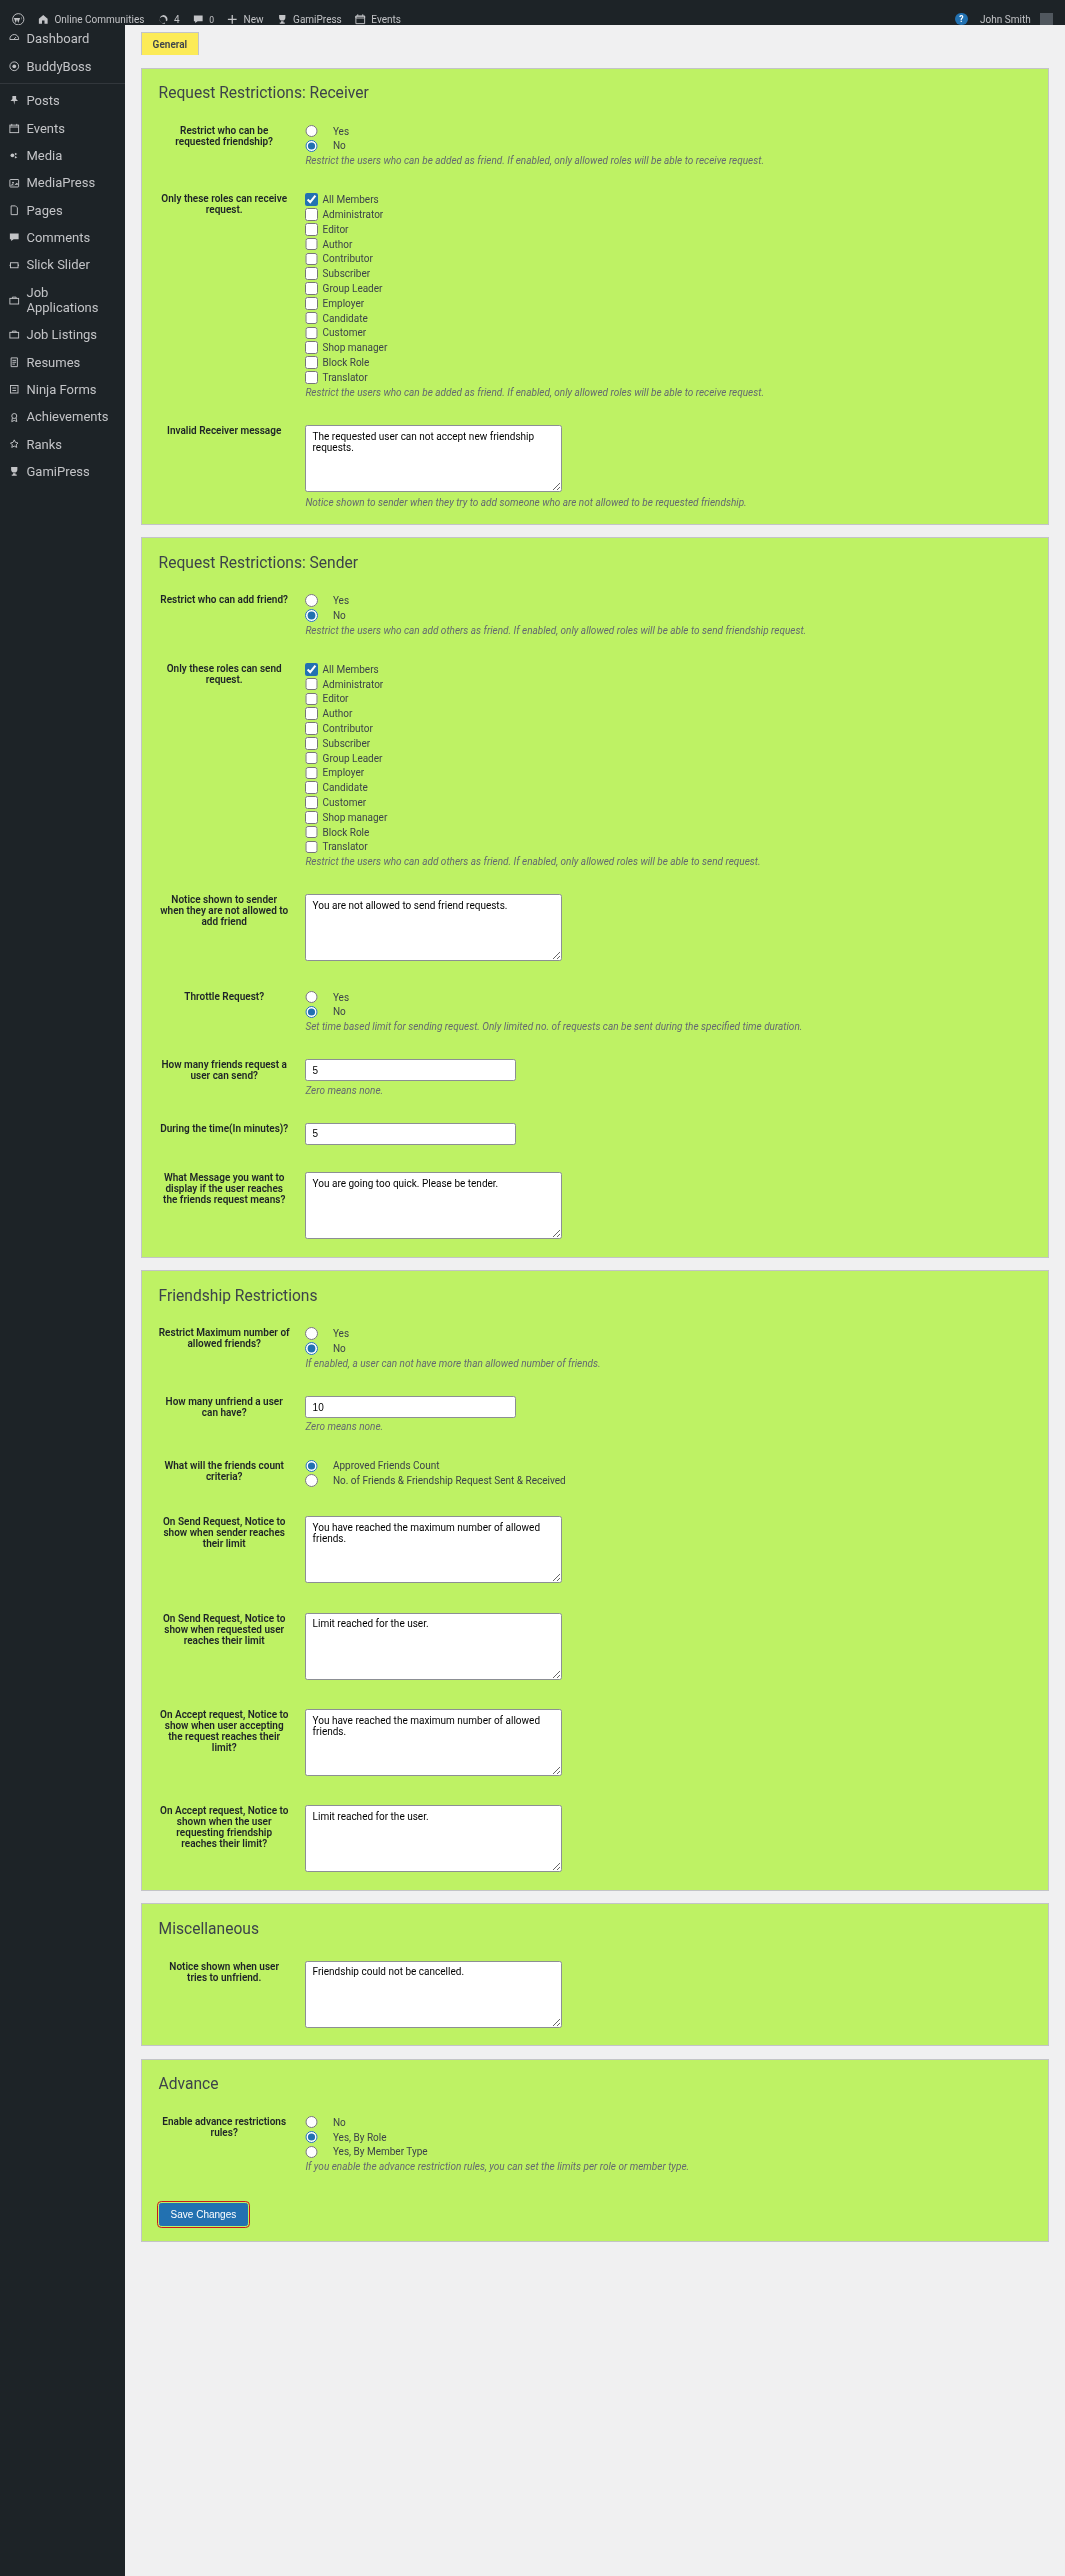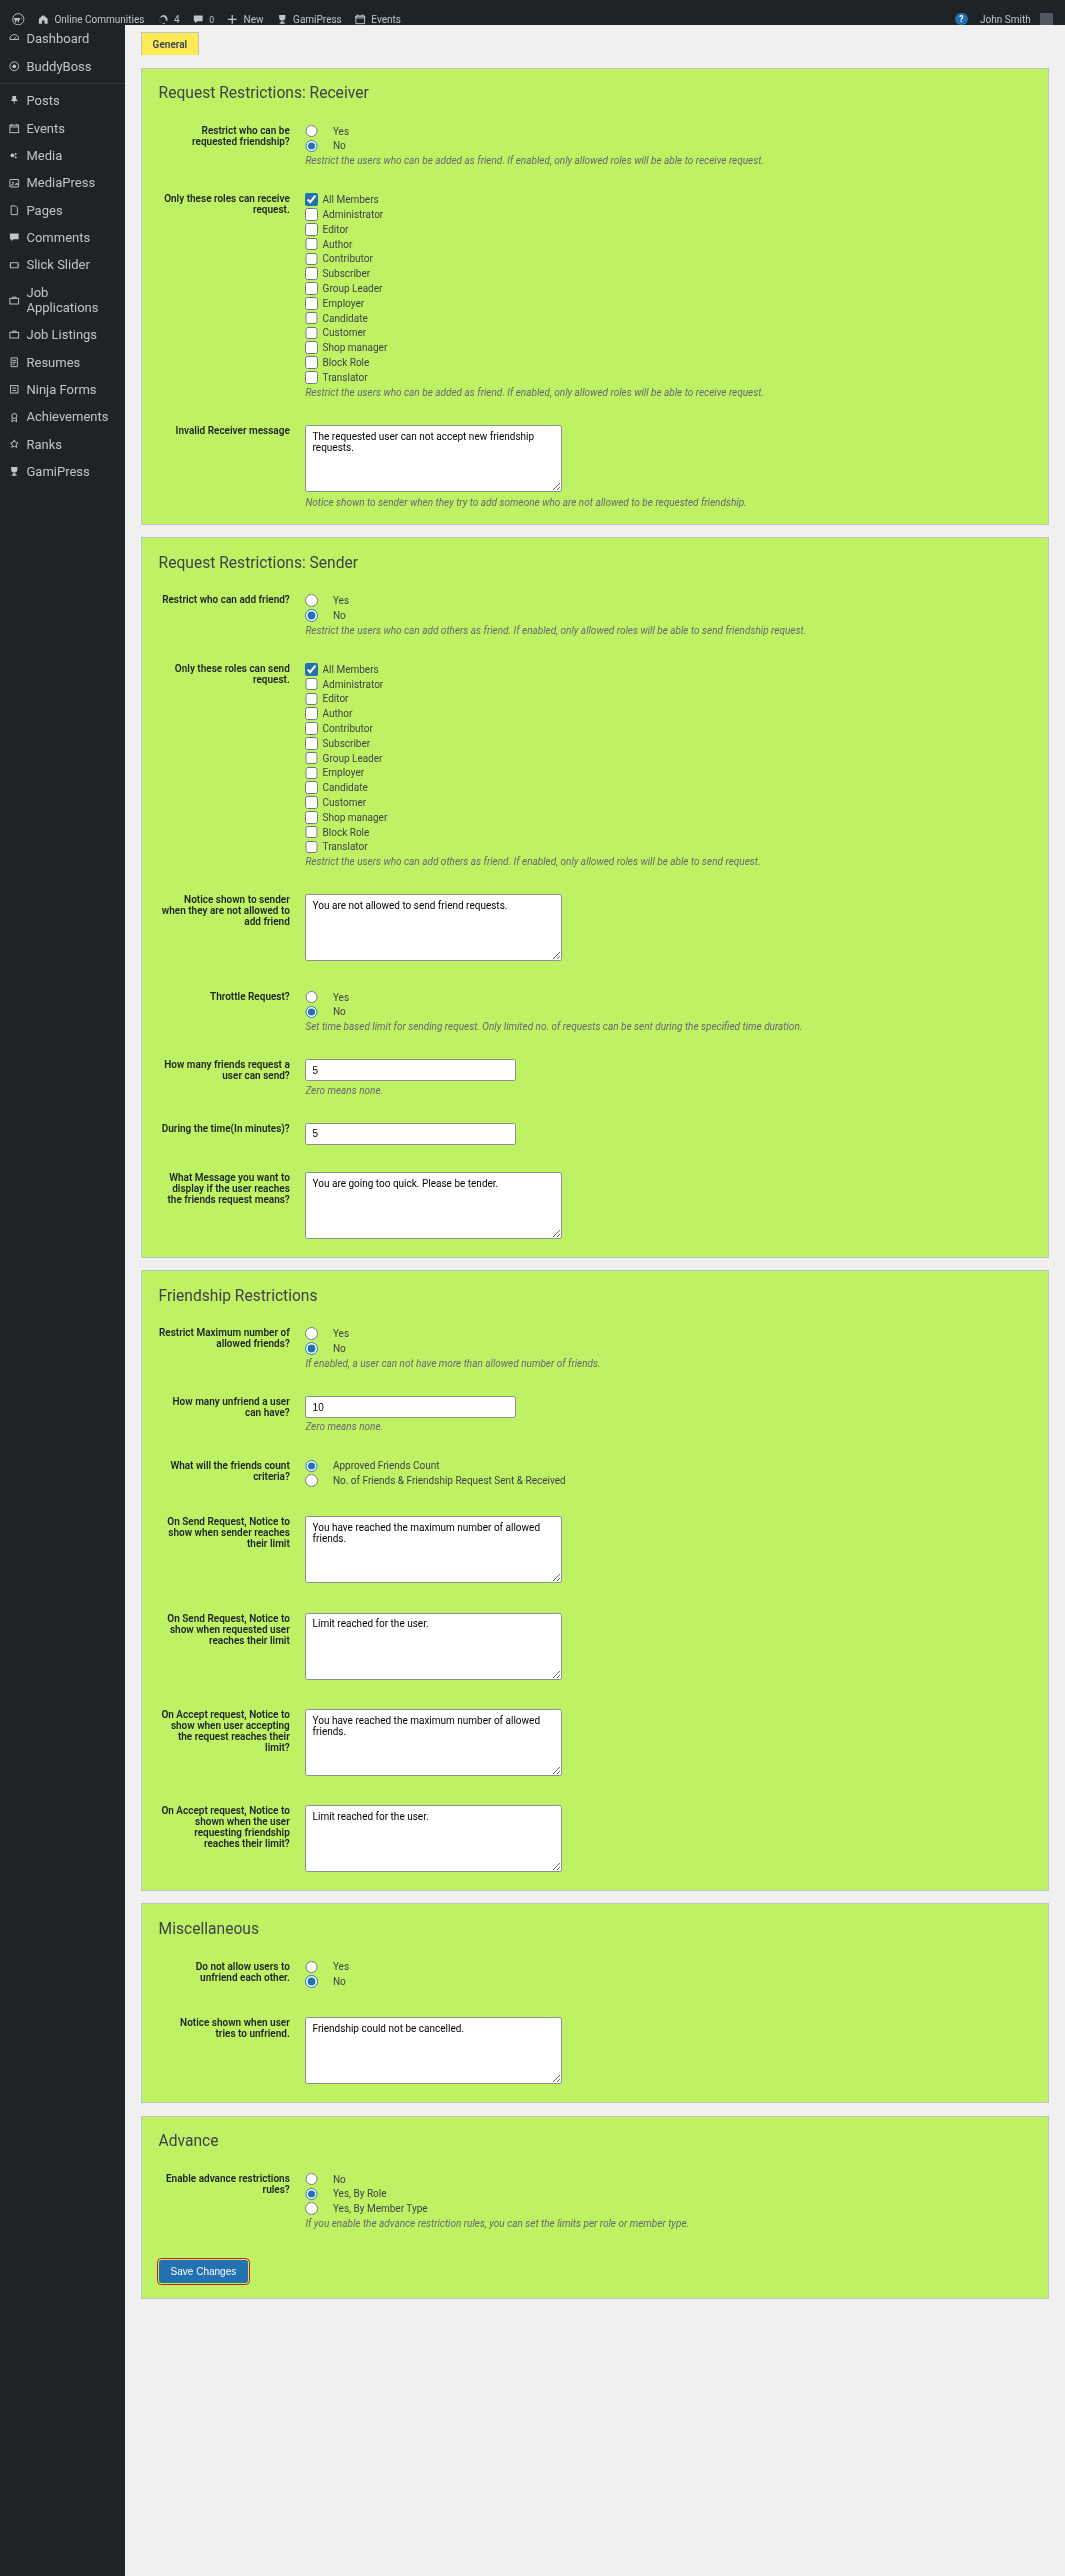--- a/index.html
+++ b/index.html
@@ -11,21 +11,21 @@
 .container{display:flex}
 .sidebar{width:125px;background:#1d2327;min-height:2551px;color:#c3c4c7;flex-shrink:0;padding-top:0}
 .sidebar-item{display:flex;align-items:center;gap:6.2px;padding:6.2px 7.8px;font-size:13px;cursor:pointer}
 .sidebar-sep{border-top:0.8px solid #32373c;margin:3.1px 0}
 .content{flex:1;padding:0 15.6px 31px}
 .tab-wrapper{margin:0 0 0 -15.6px;padding:0 0 0 15.6px;border-bottom:0}
 .nav-tab{display:inline-block;padding:5.5px 11px;background:#fceb57;color:#3c434a;border:0.8px solid #c3c4c7;border-bottom:none;margin:7px 0 0 0;font-size:10px;font-weight:600}
 .postbox{background:#bef264;border:0.8px solid #c3c4c7;margin-top:12.5px;padding:0}
 .section-title{font-size:15.6px;font-weight:400;color:#3c434a;padding:15.6px 17px 11px}
 .form-table{width:100%;border-collapse:collapse}
-.form-table th{width:156px;text-align:right;vertical-align:top;padding:11.7px 7.8px 15.6px 17px;font-weight:600;font-size:10px;color:#1d2327}
+.form-table th{width:156px;text-align:center;vertical-align:top;padding:11.7px 7.8px 15.6px 17px;font-weight:600;font-size:10px;color:#1d2327}
 .form-table td{vertical-align:top;padding:11.7px 17px 15.6px 7.8px;font-size:10px}
 .radio-row{display:flex;align-items:center;gap:15px;margin-bottom:2.3px}
 .check-row{display:flex;align-items:center;gap:4.7px;margin-bottom:2.3px}
 .desc{color:#646970;font-style:italic;font-size:10px;margin-top:3.1px}
 textarea{width:257px;height:67px;padding:4.7px 6.2px;border:0.8px solid #8c8f94;border-radius:2.3px;font-family:inherit;font-size:10px;resize:both}
 input[type=text]{width:211px;padding:1.6px 6.2px;border:0.8px solid #8c8f94;border-radius:2.3px;height:22px;font-size:10px}
 input[type=radio],input[type=checkbox]{width:12.5px;height:12.5px;accent-color:#2271b1}
 .submit-wrap{padding:15.6px 17px}
 .button-primary{background:#2271b1;color:#fff;border:0.8px solid #2271b1;padding:4.7px 11px;font-size:10px;border-radius:2.3px;cursor:pointer;outline:1.6px solid #cc1818;outline-offset:1.6px}
 .ic{width:12.5px;height:12.5px;display:inline-block;flex-shrink:0}
@@ -463,33 +463,20 @@
               <td><textarea style="">Limit reached for the user.</textarea></td>
             </tr>
       </tbody>
         </table>
     </div>
 
     <div class="postbox">
       <h2 class="section-title">Miscellaneous</h2>
       <table class="form-table">
         <tbody>
-            <tr>
-          <th>Do not allow users to unfriend each other.</th>
-          <td>
-            <div class="radio-row">
-                  <input type="radio" name="r6" style="">
-                  <label>Yes</label>
-                </div>
-            <div class="radio-row">
-                  <input type="radio" name="r6" checked="" style="">
-                  <label>No</label>
-                </div>
-          </td>
-        </tr>
         <tr>
               <th>Notice shown when user tries to unfriend.</th>
               <td><textarea style="">Friendship could not be cancelled.</textarea></td>
             </tr>
       </tbody>
         </table>
     </div>
 
     <div class="postbox">
       <h2 class="section-title">Advance</h2>

